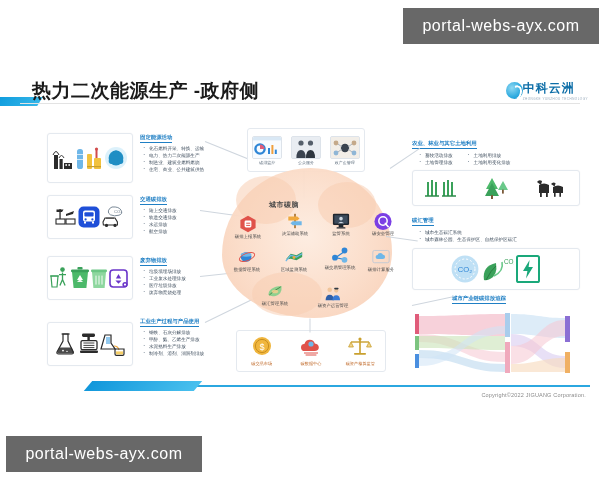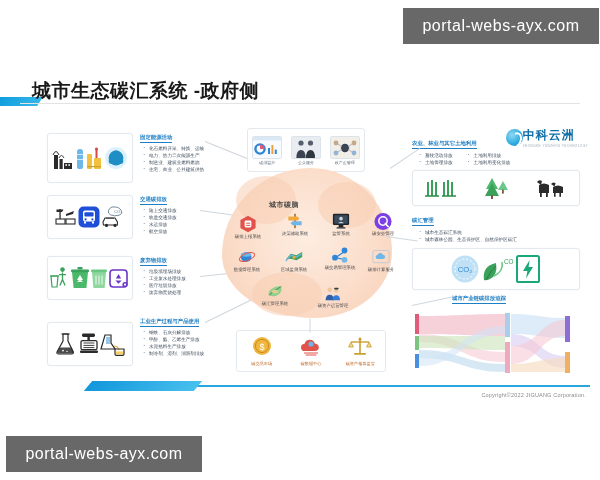--- a/index.html
+++ b/index.html
@@ -10,21 +10,21 @@
     position:relative;
   }
   .slide{position:absolute;left:0;top:0;width:600px;height:480px;background:#fff;}
 
   
   .title{
     position:absolute;left:32px;top:78px;
     font-size:19px;font-weight:bold;color:#1a1a1a;letter-spacing:.5px;
     white-space:nowrap;
   }
-  .logo{position:absolute;right:12px;top:80px;display:flex;align-items:center;margin-top:47px;}
+  .logo{position:absolute;right:12px;top:80px;display:flex;align-items:center;}
   .logo-mark{
     width:17px;height:17px;border-radius:50%;
     background:radial-gradient(circle at 35% 35%,#8fd8f2,#2aa9df 60%,#1b7fb5);
     position:relative;flex:none;
   }
   .logo-mark:after{
     content:"";position:absolute;left:4px;top:3px;width:8px;height:11px;
     border:2px solid #fff;border-radius:50% 50% 50% 50%/60% 60% 40% 40%;
     border-left-color:transparent;border-bottom-color:transparent;
     transform:rotate(25deg);
@@ -132,21 +132,21 @@
     border-bottom:.8px solid #1f7fc4;padding-bottom:1px;white-space:nowrap;
   }
   .sankey-cap{position:absolute;left:470px;top:312px;font-size:3.4px;color:#8a94a0;}
 </style>
 </head>
 <body>
 
 <div class="slide">
 
   <div class="corner-bar"></div>
-  <div class="title">城市生态碳汇系统 -政府侧</div>
+  <div class="title">热力二次能源生产 -政府侧</div>
   <div class="title-underline"></div>
 
   <div class="logo">
     <div class="logo-mark"></div>
     <div>
       <div class="logo-text">中科云洲</div>
       <span class="logo-sub">ZHONGKE YUNZHOU TECHNOLOGY</span>
     </div>
   </div>
 

